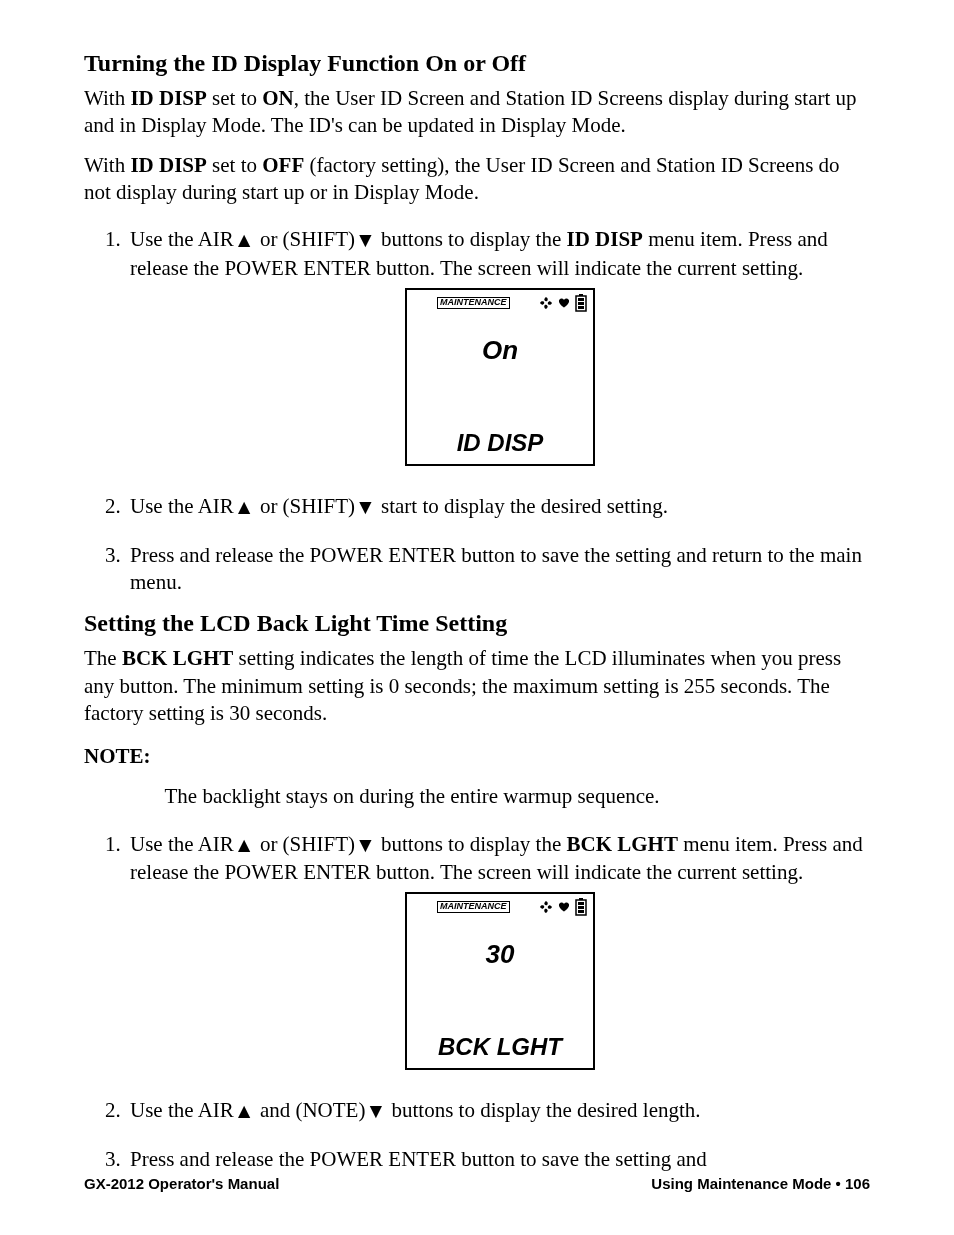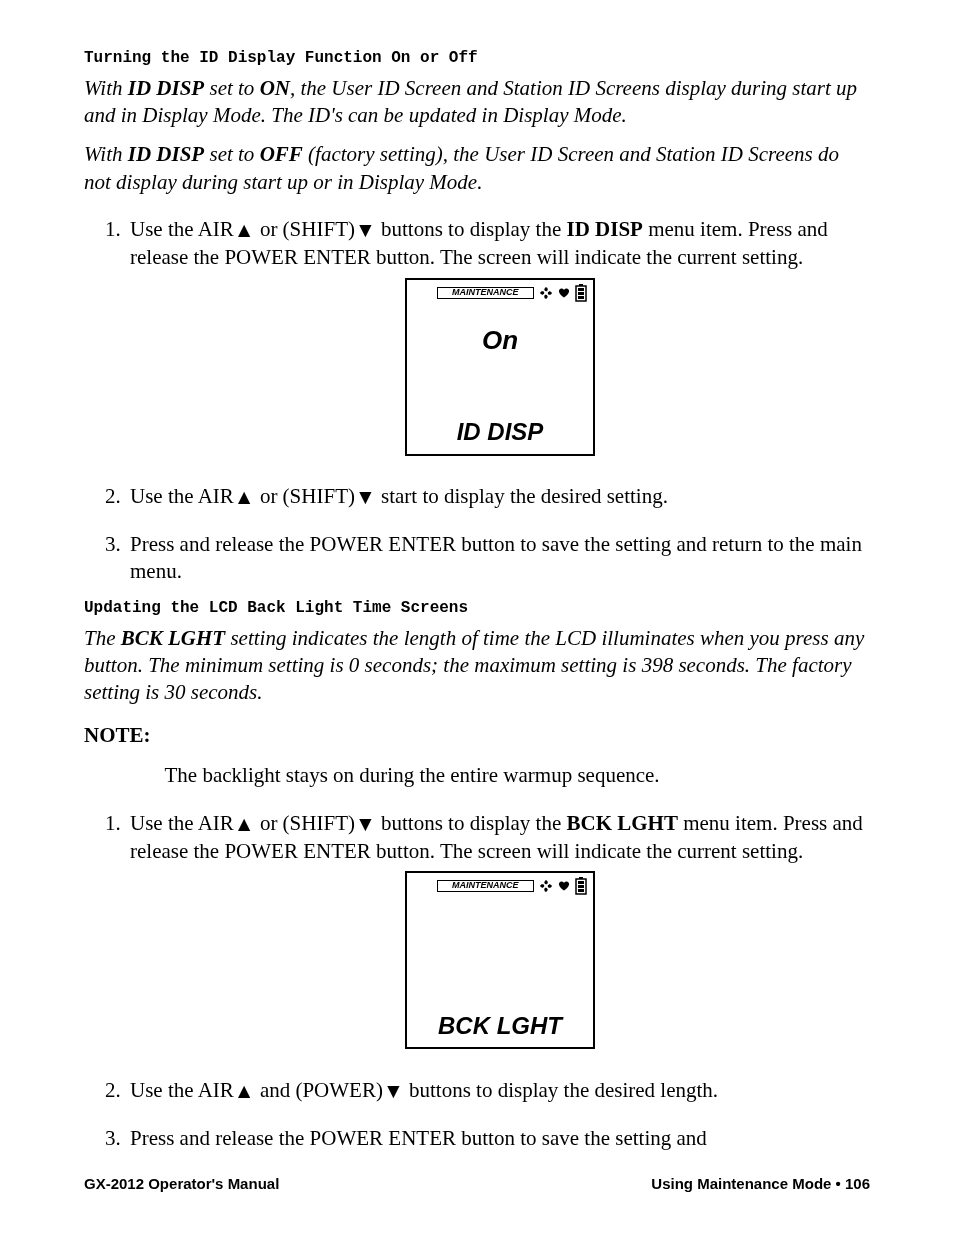--- a/index.html
+++ b/index.html
@@ -7,28 +7,27 @@
     font-size: 21px;
     line-height: 1.3;
     color: #000;
     background: #fff;
     margin: 0;
     padding: 48px 84px 48px 84px;
     width: 954px;
     box-sizing: border-box;
   }
   h2 {
-    font-family: Liberation Mono, monospace;
-    font-size: 16px;
+    font-family: Liberation Serif, serif;
+    font-size: 24px;
     font-weight: bold;
     margin: 0 0 6px 0;
   }
   p {
     margin: 0 0 12px 0;
-    font-style: italic;
   }
   ol {
     margin: 0 0 12px 0;
     padding-left: 42px;
   }
   ol li {
     margin-bottom: 10px;
     padding-left: 4px;
     margin-top: 20px;
   }
@@ -56,21 +55,21 @@
     display: flex;
     align-items: center;
     justify-content: flex-end;
     gap: 4px;
   }
   .lcd-maint {
     font-size: 9px;
     font-style: italic;
     font-weight: bold;
     border: 1px solid #000;
-    padding: 0 14px;
+    padding: 0 2px;
     line-height: 1.1;
     margin-right: auto;
     margin-left: 24px;
   }
   .lcd-value {
     position: absolute;
     top: 44px;
     left: 0;
     right: 0;
     font-size: 26px;
@@ -152,24 +151,24 @@
         <div class="lcd-label">ID DISP</div>
       </div>
     </div>
   </li>
   <li>
     <span>Use the AIR</span><span class="tri-up">▲</span><span> or (SHIFT)</span><span class="tri-down">▼</span><span> start to display the desired setting.</span>
   </li>
   <li>Press and release the POWER ENTER button to save the setting and return to the main menu.</li>
 </ol>
 
-<h2>Updating the LCD Back Light Time Screens</h2>
+<h2>Setting the LCD Back Light Time Setting</h2>
 
 <p>
-  <span>The </span><b>BCK LGHT</b><span> setting indicates the length of time the LCD illuminates when you press any button. The minimum setting is 0 seconds; the maximum setting is 398 seconds. The factory setting is 30 seconds.</span>
+  <span>The </span><b>BCK LGHT</b><span> setting indicates the length of time the LCD illuminates when you press any button. The minimum setting is 0 seconds; the maximum setting is 255 seconds. The factory setting is 30 seconds.</span>
 </p>
 
 <div class="note-row">
   <span class="note-label">NOTE:</span>
   <span class="note-txt">The backlight stays on during the entire warmup sequence.</span>
 </div>
 
 <ol>
   <li>
     <span>Use the AIR</span><span class="tri-up">▲</span><span> or (SHIFT)</span><span class="tri-down">▼</span><span> buttons to display the </span><b>BCK LGHT</b><span> menu item. Press and release the POWER ENTER button. The screen will indicate the current setting.</span>
@@ -184,26 +183,27 @@
               <path fill="#000" d="M12 21s-8-5-10-11c-1-4 2-7 5-7 2 0 4 1 5 3 1-2 3-3 5-3 3 0 6 3 5 7-2 6-10 11-10 11z"></path>
             </svg>
           <svg class="icon-svg" width="12" height="18" viewBox="0 0 12 18">
               <rect x="4" y="0" width="4" height="2" fill="#000"></rect>
               <rect x="1" y="2" width="10" height="15" fill="none" stroke="#000" stroke-width="1.5"></rect>
               <rect x="3" y="4" width="6" height="3" fill="#000"></rect>
               <rect x="3" y="8" width="6" height="3" fill="#000"></rect>
               <rect x="3" y="12" width="6" height="3" fill="#000"></rect>
             </svg>
         </div>
+        <div class="lcd-value">30</div>
         <div class="lcd-label">BCK LGHT</div>
       </div>
     </div>
   </li>
   <li>
-    <span>Use the AIR</span><span class="tri-up">▲</span><span> and (POWER)</span><span class="tri-down">▼</span><span> buttons to display the desired length.</span>
+    <span>Use the AIR</span><span class="tri-up">▲</span><span> and (NOTE)</span><span class="tri-down">▼</span><span> buttons to display the desired length.</span>
   </li>
   <li>Press and release the POWER ENTER button to save the setting and</li>
 </ol>
 
 <div class="footer">
   <span>GX-2012 Operator's Manual</span>
   <span>Using Maintenance Mode • 106</span>
 </div>
 
 </body></html>

